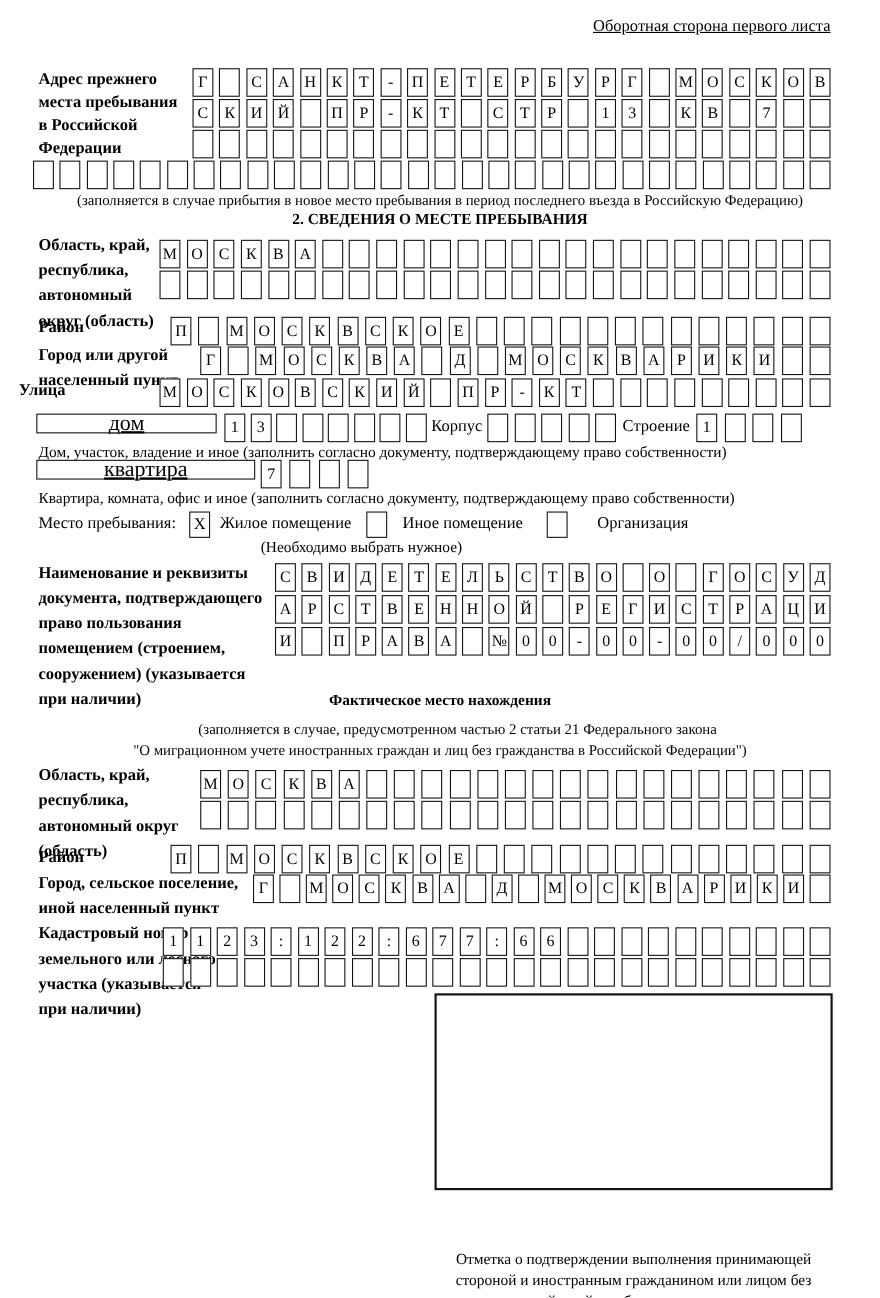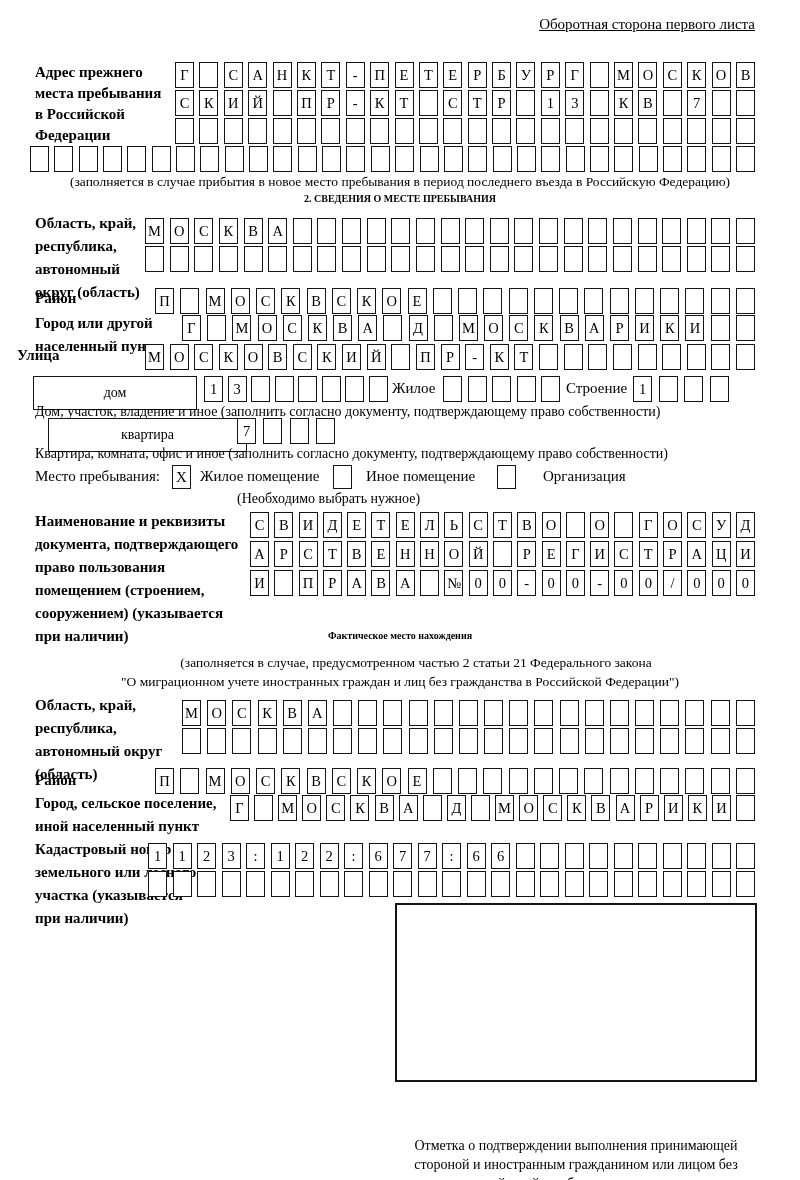--- a/index.html
+++ b/index.html
@@ -6,27 +6,27 @@
   body{width:800px;height:1180px;background:#ffffff;position:relative;
        font-family:"Liberation Serif",serif;color:#000;overflow:hidden;}
   .abs{position:absolute;}
   .lbl{position:absolute;font-size:15px;line-height:23px;white-space:pre-line;font-weight:bold;}
   .lh21{line-height:21px;}
   .cap{position:absolute;font-size:13.5px;}
   .cap14{position:absolute;font-size:14px;}
   .center{left:0;right:0;text-align:center;}
   .bold{font-weight:bold;}
   .t15{font-size:15px;}
-  .t16{font-size:10px;}
+  .t16{font-size:14px;}
   .cell-row{position:absolute;display:flex;justify-content:space-between;}
   .cell{width:19px;height:26px;border:1.8px solid #141414;box-sizing:border-box;
         display:flex;align-items:center;justify-content:center;
         font-size:14.5px;line-height:1;flex:none;background:#fff;}
-  .widebox{position:absolute;height:34px;border:1.8px solid #141414;box-sizing:border-box;
-        display:flex;align-items:center;justify-content:center;font-size:14px;background:#fff;}
+  .widebox{position:absolute;height:18px;border:1.8px solid #141414;box-sizing:border-box;
+        display:flex;align-items:center;justify-content:center;font-size:20px;background:#fff;text-decoration:underline;}
   .cbox{position:absolute;width:19px;height:24px;border:1.8px solid #141414;box-sizing:border-box;
         display:flex;align-items:center;justify-content:center;font-size:15px;background:#fff;}
   .stamp-box{position:absolute;border:2px solid #141414;box-sizing:border-box;background:#fff;}
   .stamp-cap{position:absolute;font-size:14px;line-height:19px;text-align:center;}
 </style>
 </head>
 <body>
 
 <div class="abs t15" style="top:16px;right:45px;text-decoration:underline;">Оборотная сторона первого листа</div>
 
@@ -41,25 +41,25 @@
 <div class="lbl" style="left:35px;top:212px;">Область, край,
 республика,
 автономный
 округ (область)</div>
 <div class="lbl" style="left:35px;top:287px;">Район</div>
 <div class="lbl" style="left:35px;top:312px;">Город или другой
 населенный пункт</div>
 <div class="lbl" style="left:17px;top:344px;">Улица</div>
 
 <div class="widebox" style="left:33px;top:376px;width:164px;">дом</div>
-<div class="abs t15" style="left:392px;top:380px;">Жилое</div>
+<div class="abs t15" style="left:392px;top:380px;">Корпус</div>
 <div class="abs t15" style="left:566px;top:380px;">Строение</div>
 <div class="cap14" style="left:35px;top:404px;">Дом, участок, владение и иное (заполнить согласно документу, подтверждающему право собственности)</div>
 
-<div class="widebox" style="left:48px;top:418px;width:199px;">квартира</div>
+<div class="widebox" style="left:33px;top:418px;width:199px;">квартира</div>
 <div class="cap14" style="left:35px;top:446px;">Квартира, комната, офис и иное (заполнить согласно документу, подтверждающему право собственности)</div>
 
 <div class="abs t15" style="left:35px;top:468px;">Место пребывания:</div>
 <div class="cbox" style="left:172px;top:465px;">X</div>
 <div class="abs t15" style="left:200px;top:468px;">Жилое помещение</div>
 <div class="cbox" style="left:333px;top:465px;"></div>
 <div class="abs t15" style="left:366px;top:468px;">Иное помещение</div>
 <div class="cbox" style="left:497px;top:465px;"></div>
 <div class="abs t15" style="left:543px;top:468px;">Организация</div>
 <div class="cap14" style="left:237px;top:491px;">(Необходимо выбрать нужное)</div>

